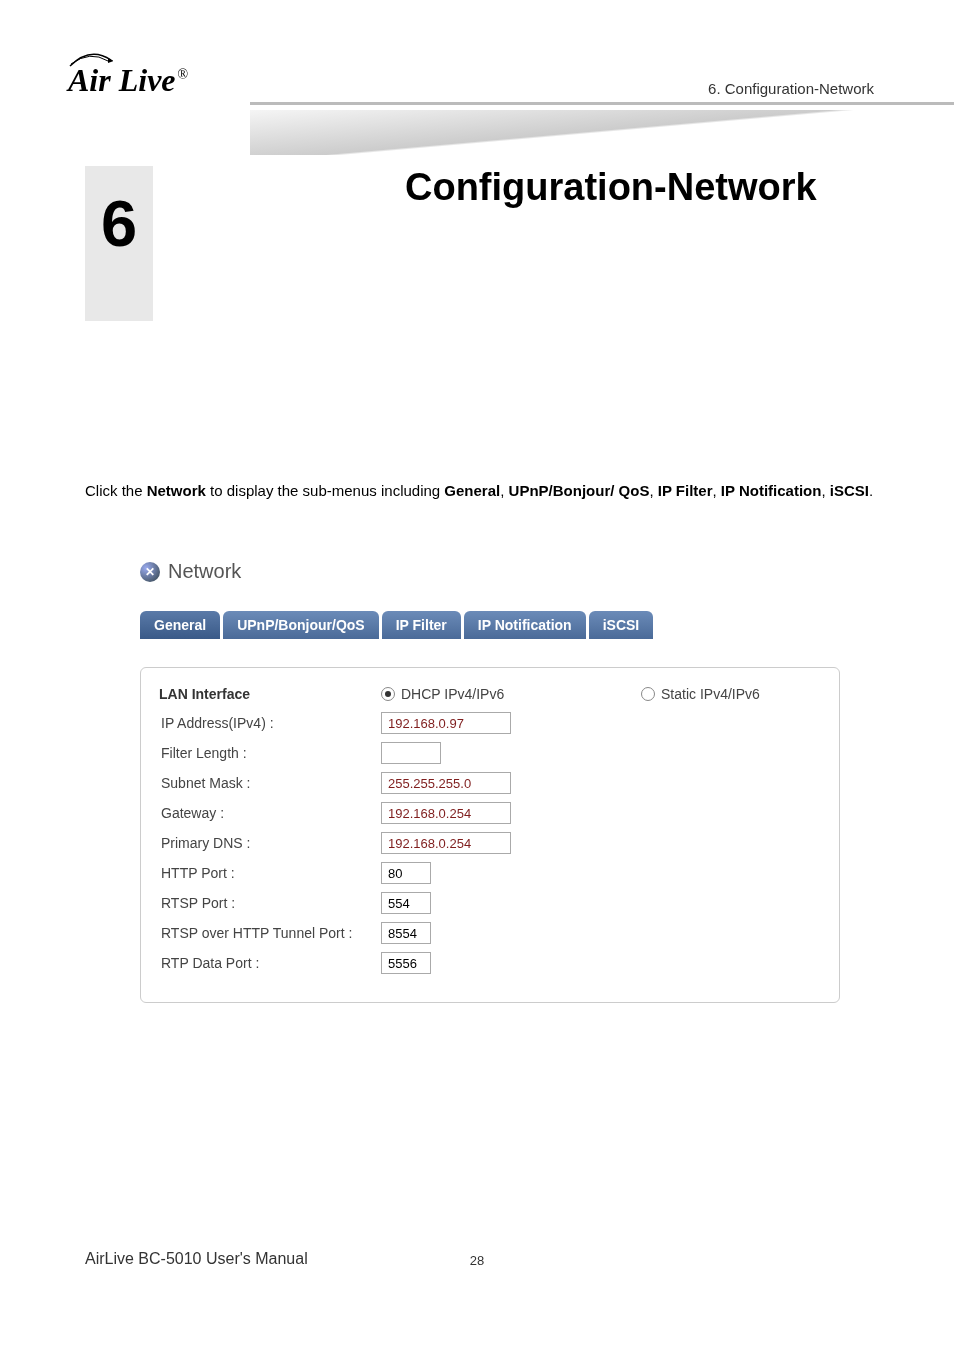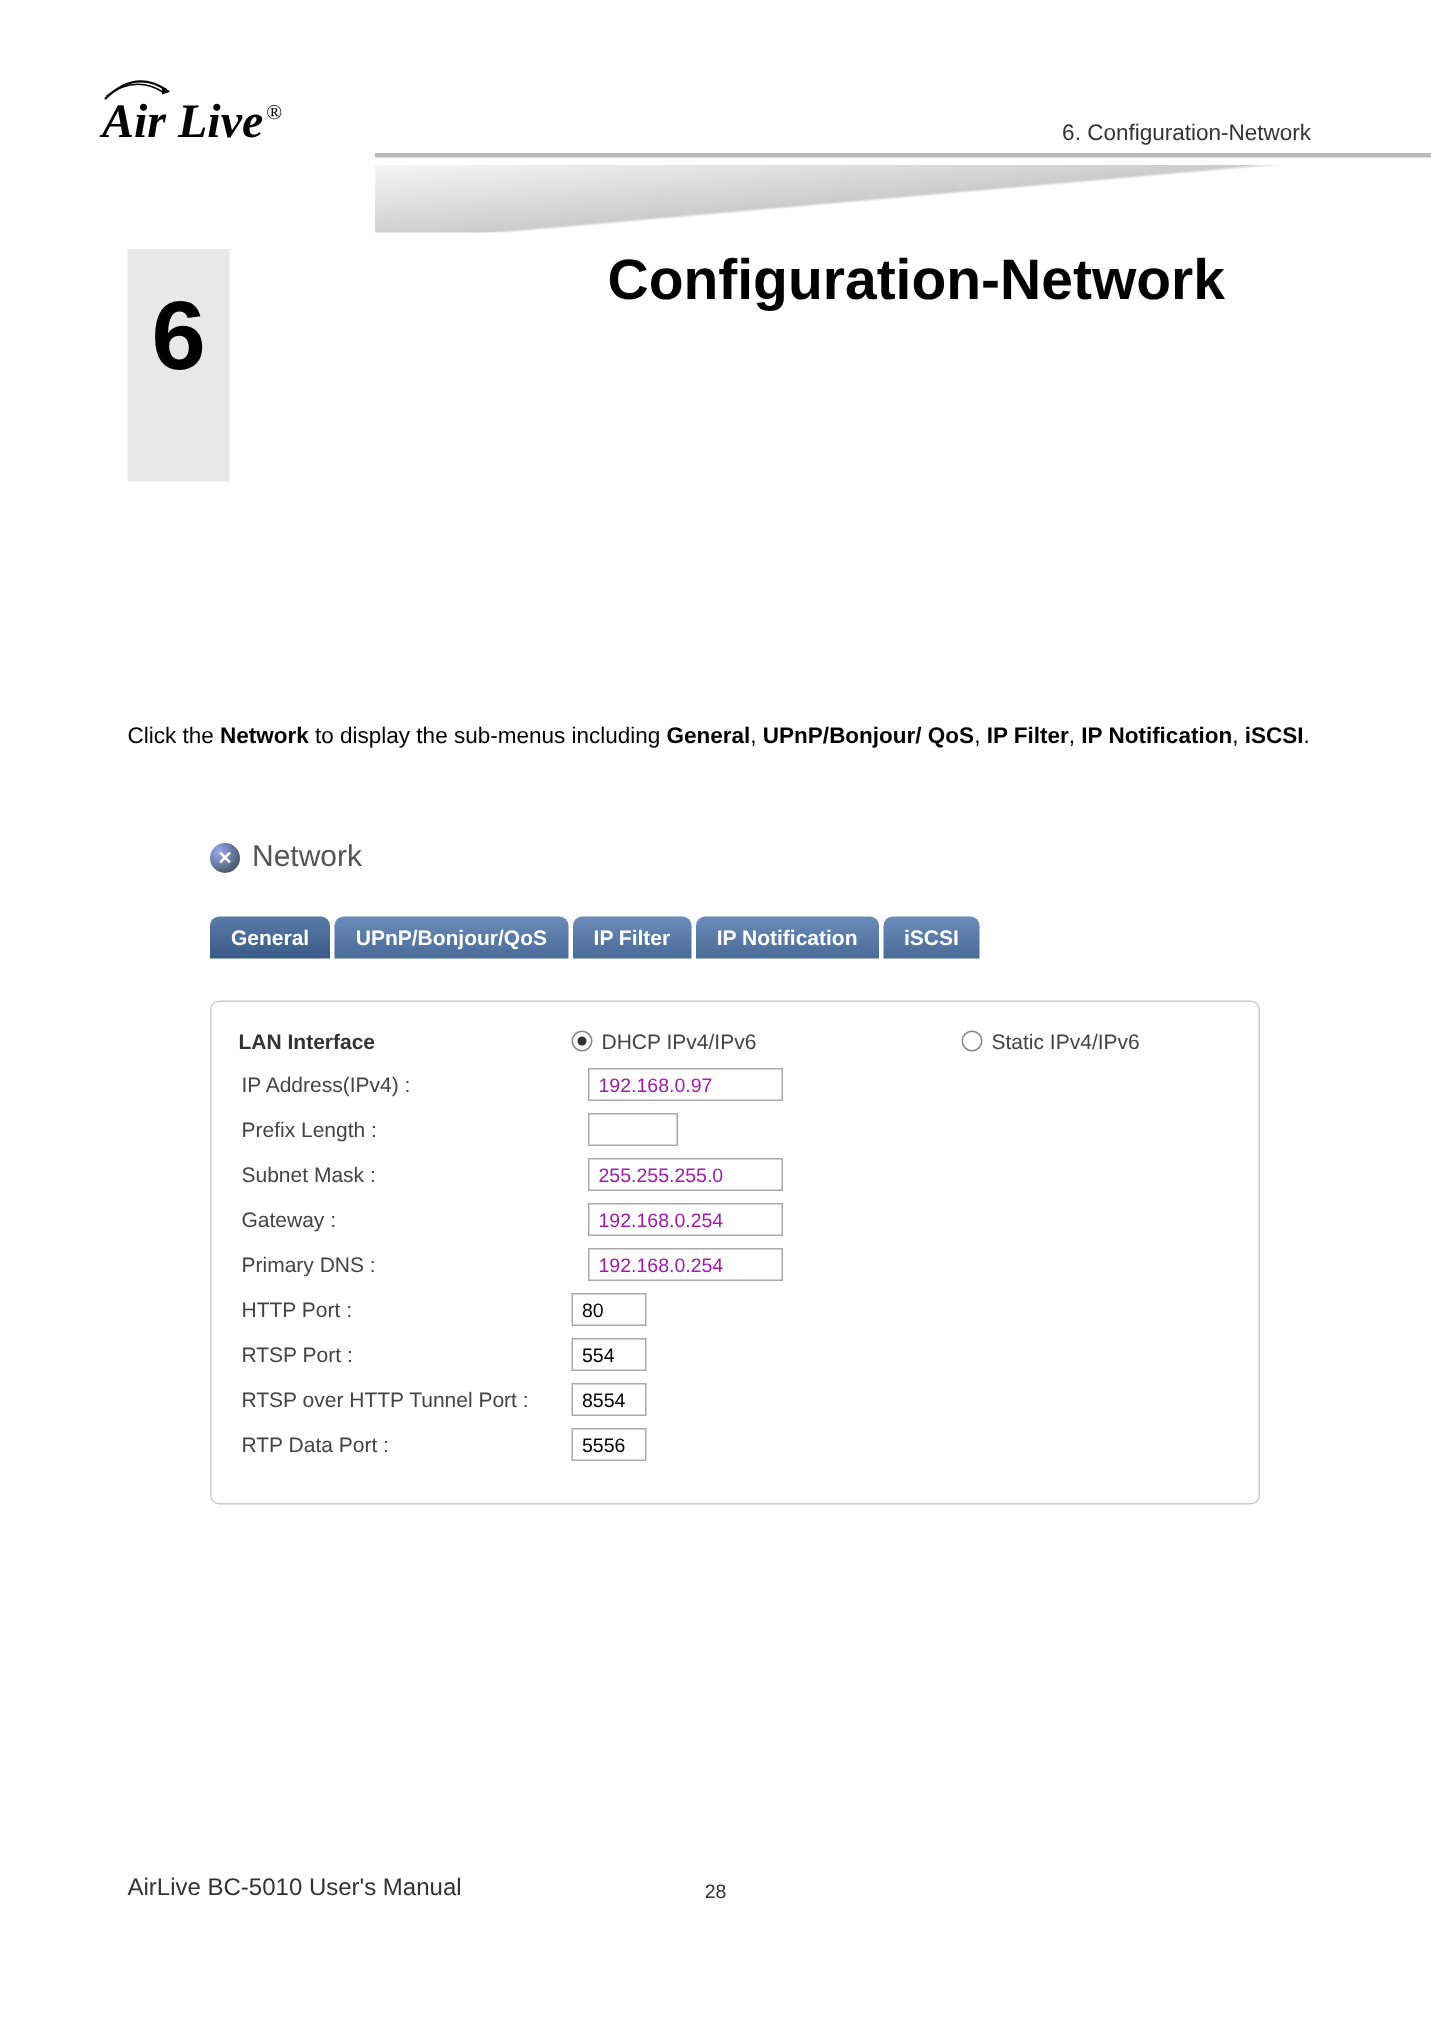--- a/index.html
+++ b/index.html
@@ -219,23 +219,22 @@
       color: #444;
     }
     .field-input {
       border: 1px solid #aaa;
       padding: 3px 6px;
       font-size: 13px;
       height: 22px;
       background: white;
     }
     .field-input.disabled {
-      color: #a21caf;
+      color: #7f1d1d;
       background: #fff;
-      margin-left: 11px;
     }
     .w-ip { width: 130px; }
     .w-ipv6 { width: 220px; }
     .w-prefix { width: 60px; }
     .w-port { width: 50px; }
     .footer {
       position: absolute;
       left: 85px;
       bottom: 82px;
       font-size: 16px;
@@ -306,21 +305,21 @@
         <span class="radio-circle"></span>
         <span>Static IPv4/IPv6</span>
       </label>
     </div>
 
     <div class="field-row">
       <span class="field-label">IP Address(IPv4) :</span>
       <input class="field-input w-ip disabled" readonly="" value="192.168.0.97" style="">
     </div>
     <div class="field-row">
-      <span class="field-label">Prefix Length :</span>
+      <span class="field-label">Filter Length :</span>
       <input class="field-input w-prefix disabled" readonly="" value="" style="">
     </div>
     <div class="field-row">
       <span class="field-label">Subnet Mask :</span>
       <input class="field-input w-ip disabled" readonly="" value="255.255.255.0" style="">
     </div>
     <div class="field-row">
       <span class="field-label">Gateway :</span>
       <input class="field-input w-ip disabled" readonly="" value="192.168.0.254" style="">
     </div>

